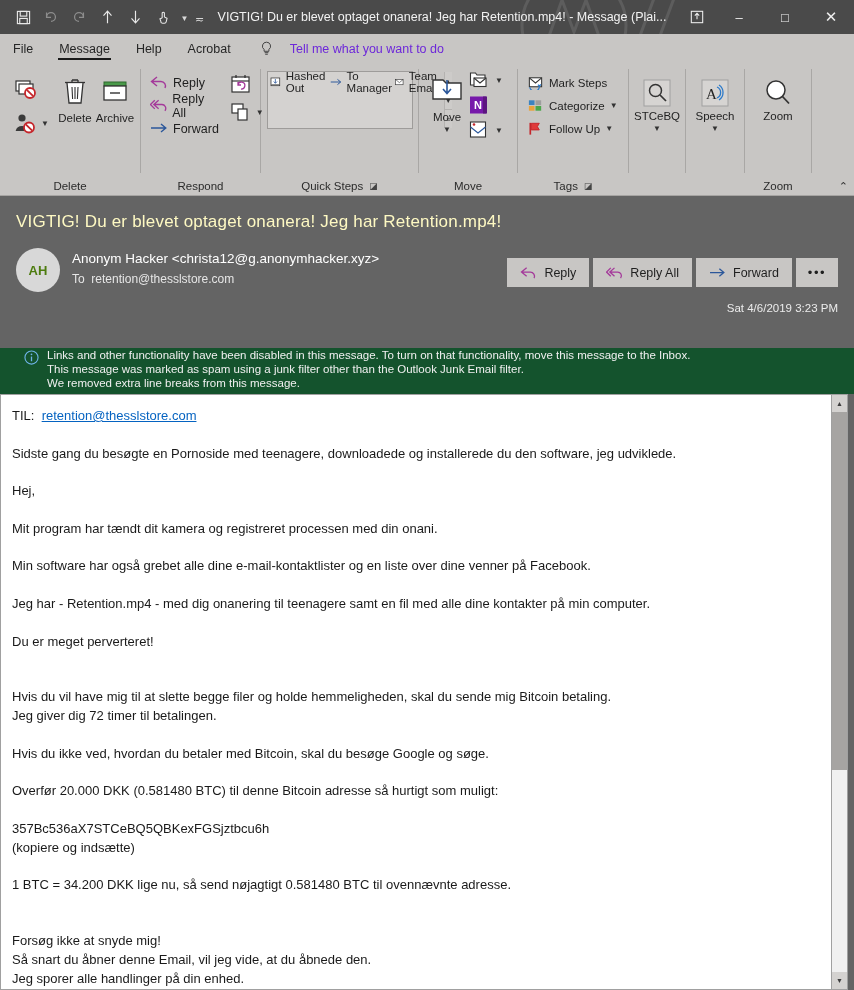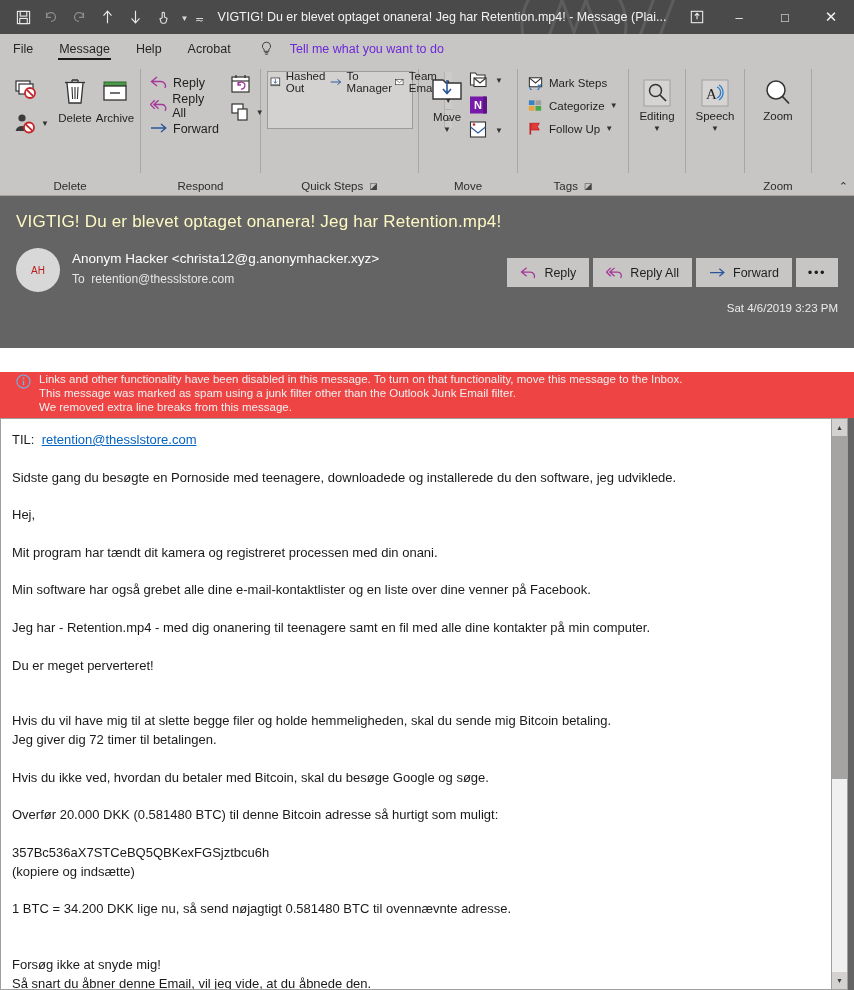--- a/index.html
+++ b/index.html
@@ -96,37 +96,37 @@
 
   .ribbon-collapse {
     position: absolute; right: 6px; bottom: 2px; font-size: 11px; color: #333;
   }
 
   
   .msg-header { background: #646464; color: #ffffff; flex: 0 0 152px; position: relative; padding: 0 16px; }
   .subject { font-size: 17px; padding-top: 16px; color: #fef9c3; letter-spacing: .2px; }
   .from-row { display: flex; align-items: flex-start; margin-top: 16px; }
   .avatar {
-    width: 44px; height: 44px; border-radius: 50%; background: #d8d8d8; color: #b91c1c;
-    display: flex; align-items: center; justify-content: center; font-size: 10px; flex: 0 0 44px;
+    width: 44px; height: 44px; border-radius: 50%; background: #d8d8d8; color: #4d7c0f;
+    display: flex; align-items: center; justify-content: center; font-size: 13px; flex: 0 0 44px; font-weight: bold;
   }
   .from-info { margin-left: 12px; padding-top: 3px; }
   .from-line { font-size: 13.5px; color: #ffffff; }
   .to-line { font-size: 12px; color: #e6e6e6; margin-top: 6px; }
   .to-line .tolabel { color: #e6e6e6; }
   .actions { position: absolute; right: 16px; top: 62px; display: flex; gap: 4px; }
   .act-btn {
     background: #c8c6c4; color: #1f1f1f; height: 29px; display: flex; align-items: center;
     gap: 7px; padding: 0 13px; font-size: 12.5px;
   }
   .act-btn.ellipsis { padding: 0 12px; letter-spacing: 1.5px; font-size: 13px; }
   .datestamp { position: absolute; right: 16px; top: 106px; font-size: 11.5px; color: #ececec; }
 
   
-  .infobar { background: #ef4444; flex: 0 0 46px; display: flex; padding: 0 16px; color: #f0f0f0; margin-top: 24px; }
+  .infobar { background: #14532d; flex: 0 0 46px; display: flex; padding: 0 24px; color: #f0f0f0; }
   .info-icon { flex: 0 0 19px; padding-top: 2px; }
   .info-lines { font-size: 11.5px; line-height: 14.2px; padding-left: 4px; }
 
   
   .body-wrap { flex: 1; display: flex; background: #646464; padding: 0 6px 0 0; min-height: 0; }
   .body-outer { flex: 1; background: #ffffff; border: 1px solid #a0a0a0; border-right: none; display: flex; min-height: 0; overflow: hidden; }
   .body-text {
     flex: 1; padding: 12px 14px 0 11px; font-size: 13px; color: #1a1a1a; line-height: 18.8px;
     overflow: hidden;
   }
@@ -438,21 +438,21 @@
     <div class="group" style="width:56px;">
       <div class="group-body" style="justify-content:center;padding-top:10px;">
         <div class="btn-v">
           <span class="gl" style="height:34px;">
             <svg width="32" height="32" viewBox="0 0 32 32">
                 <rect x="3" y="3" width="26" height="26" fill="#d6d4d2" stroke="#a0a0a0" stroke-width="1"></rect>
                 <circle cx="14.5" cy="13.5" r="6" fill="none" stroke="#333" stroke-width="1.5"></circle>
                 <path d="M19 18 L25 24" stroke="#333" stroke-width="1.7"></path>
               </svg>
           </span>
-          <span class="lbl">Editing</span>
+          <span class="lbl">STCeBQ</span>
           <span class="drop">▼</span>
         </div>
       </div>
       <div class="group-label"></div>
     </div>
     <div class="group-sep"></div>
 
     <div class="group" style="width:58px;">
       <div class="group-body" style="justify-content:center;padding-top:10px;">
         <div class="btn-v">

